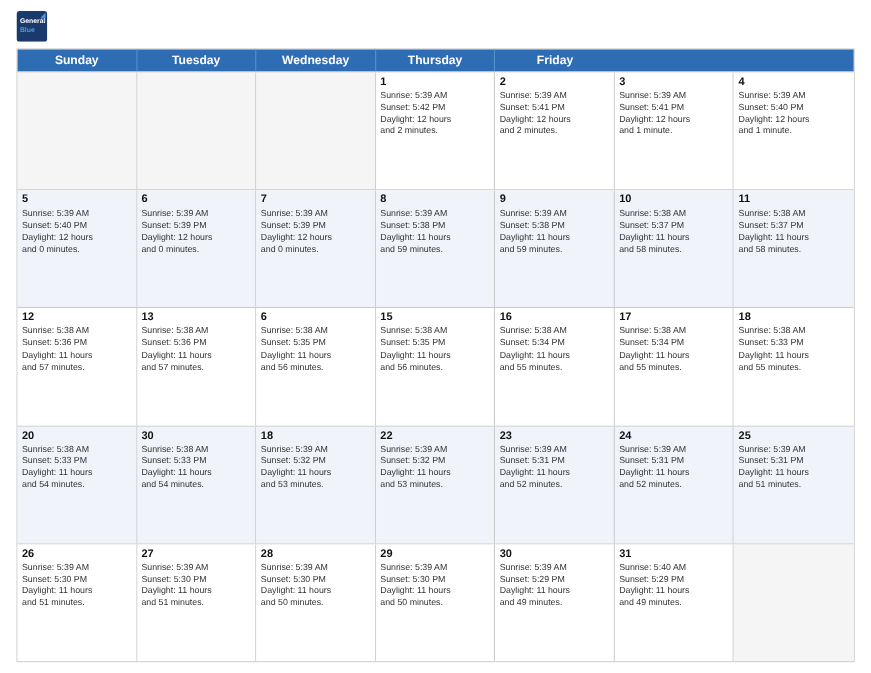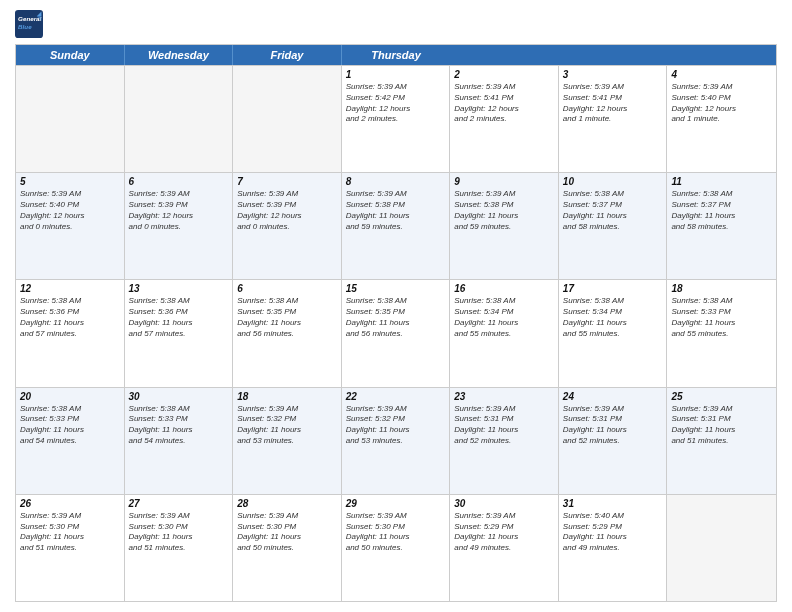--- a/index.html
+++ b/index.html
@@ -9,21 +9,20 @@
       width: 792px;
       height: 612px;
       overflow: hidden;
     }
     .page {
       width: 792px;
       height: 612px;
       padding: 10px 15px 10px 15px;
       display: flex;
       flex-direction: column;
-      font-style: italic;
     }
     .header {
       display: flex;
       justify-content: space-between;
       align-items: flex-start;
       margin-bottom: 6px;
     }
     .logo {
       display: flex;
       align-items: center;
@@ -131,23 +130,24 @@
     </div>
     <div class="title-block">
       <div class="month-title"></div>
       <div class="subtitle"></div>
     </div>
   </div>
 
   <div class="calendar">
     <div class="cal-header">
     <div class="cal-header-cell">Sunday</div>
+        <div class="cal-header-cell">Tuesday</div>
         <div class="cal-header-cell">Wednesday</div>
+        <div class="cal-header-cell">Thursday</div>
         <div class="cal-header-cell">Friday</div>
-        <div class="cal-header-cell">Thursday</div>
       </div>
     <div class="cal-body">
     <div class="cal-row">
           <div class="cal-cell empty"></div>
           <div class="cal-cell empty"></div>
           <div class="cal-cell empty"></div>
           <div class="cal-cell">
             <div class="day-number">1</div>
             <div class="cell-text">Sunrise: 5:39 AM<br>Sunset: 5:42 PM<br>Daylight: 12 hours<br>and 2 minutes.</div>
           </div>

